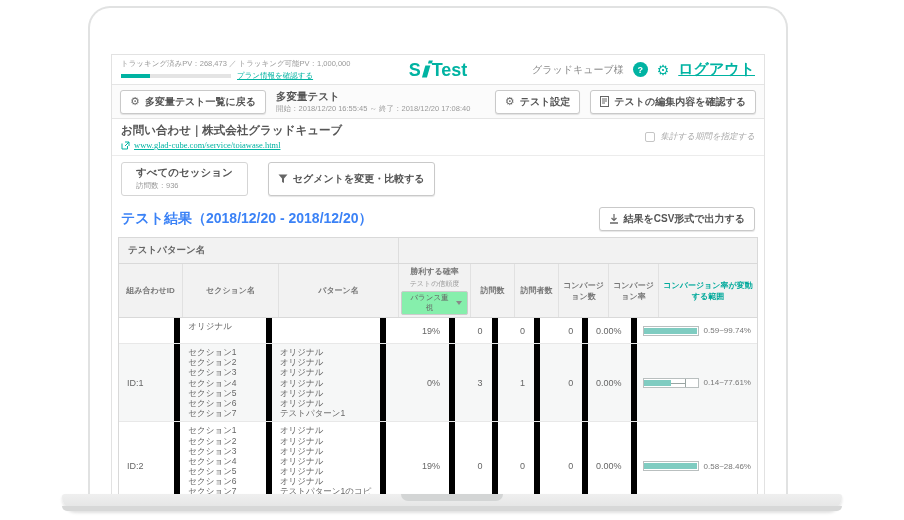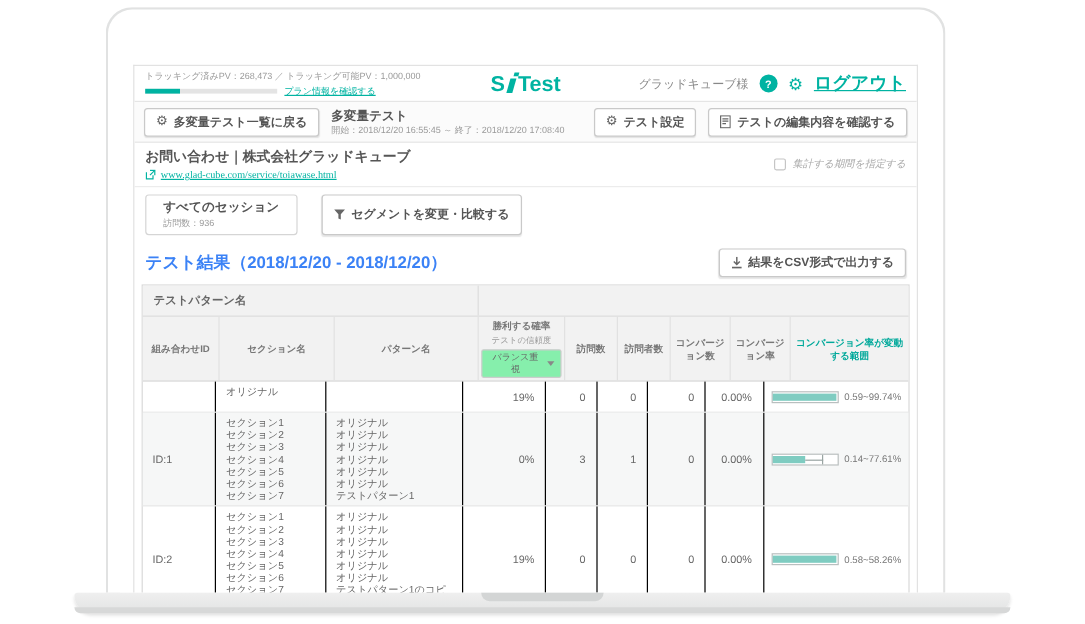--- a/index.html
+++ b/index.html
@@ -104,21 +104,21 @@
   .win-sub { font-size:7px; color:#999; font-weight:normal; }
   .win-select { display:flex; align-items:center; gap:4px; background:#86efac; border:1px solid #ccc;
     border-radius:2px; padding:1px 5px; font-size:7.5px; color:#666; cursor:pointer; font-weight:normal; }
   .caret { width:0; height:0; border-left:3px solid transparent; border-right:3px solid transparent;
     border-top:4px solid #888; }
   .range-head { color:#00a99b; }
 
   .trow { display:flex; align-items:center; border-bottom:1px solid #e8e8e8;
     font-size:9px; color:#666; min-height:26px; }
   .trow.alt { background:#f6f7f7; }
-  .cell { display:flex; align-items:center; align-self:stretch; border-right:1px solid #000000; padding:2px 6px; }
+  .cell { display:flex; align-items:center; align-self:stretch; border-right:6px solid #000000; padding:2px 6px; }
   .cell:last-child { border-right:none; }
   .cell.idc { padding-left:8px; }
   .cell.pre { white-space:pre-line; display:block; font-size:8.5px; line-height:1.2;
     padding:3px 8px; color:#666; }
   .cell.num { justify-content:flex-end; padding-right:9px; }
   .rangecell { gap:5px; padding:0 6px; }
   .bar-track { position:relative; width:56px; height:10px; border:1px solid #b9bfbf; background:#fff; flex:none; }
   .bar-fill { position:absolute; top:1px; bottom:1px; background:#7fccc1; }
   .bar-line { position:absolute; top:50%; height:1px; background:#9aa5a3; }
   .bar-cap { position:absolute; top:0; bottom:0; width:1px; background:#9aa5a3; }
@@ -324,21 +324,21 @@
           <div class="cell c-win num">19%</div>
           <div class="cell c-v num">0</div>
           <div class="cell c-vv num">0</div>
           <div class="cell c-cv num">0</div>
           <div class="cell c-cvr num">0.00%</div>
           <div class="cell c-range rangecell">
             <div class="bar-track">
               <div class="bar-fill" style="left: 0.58%; width: 99.15%;"></div>
 
             </div>
-            <span class="range-text">0.58~58.26%</span>
+            <span class="range-text">0.58~28.46%</span>
           </div>
         </div>
 
       </div>
     </div>
   </div>
 
   <div class="base">
     <div class="notch"></div>
   </div>

